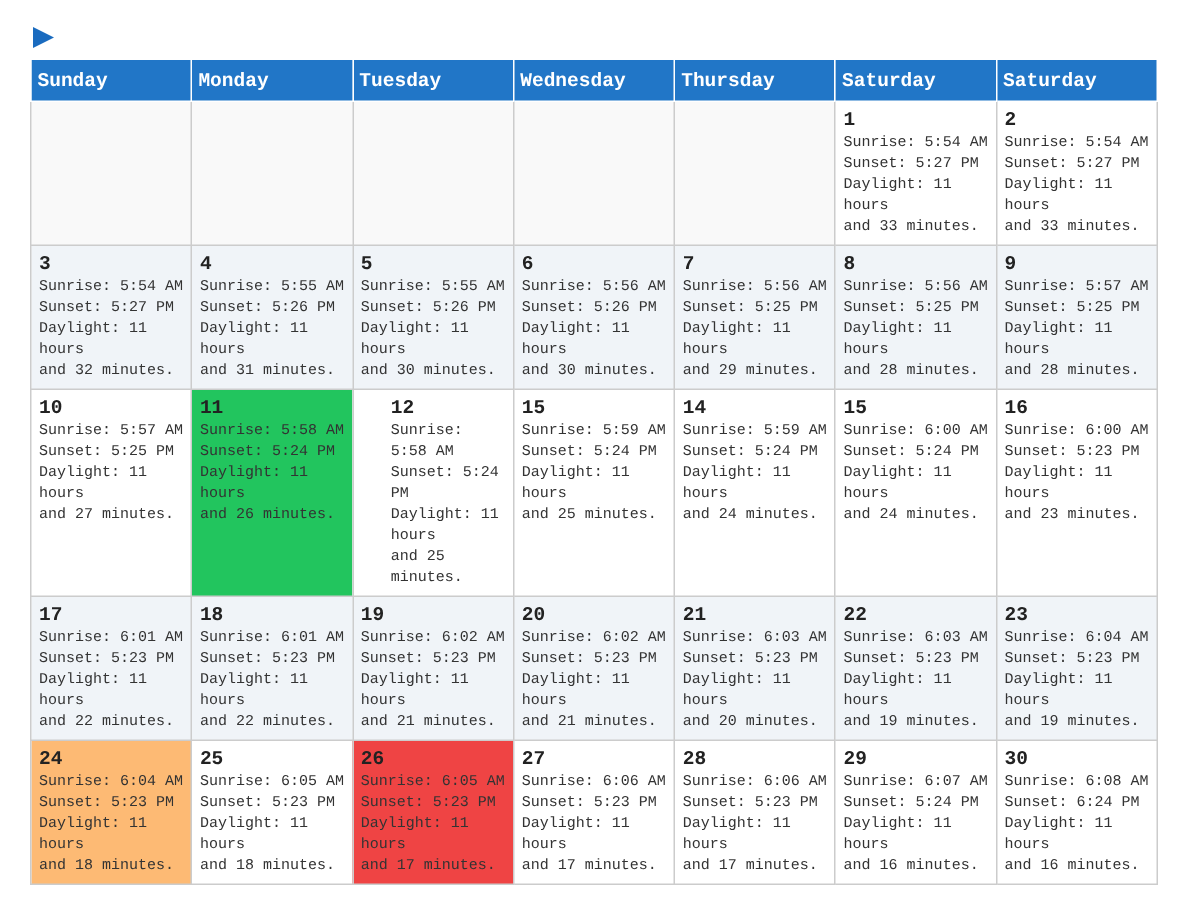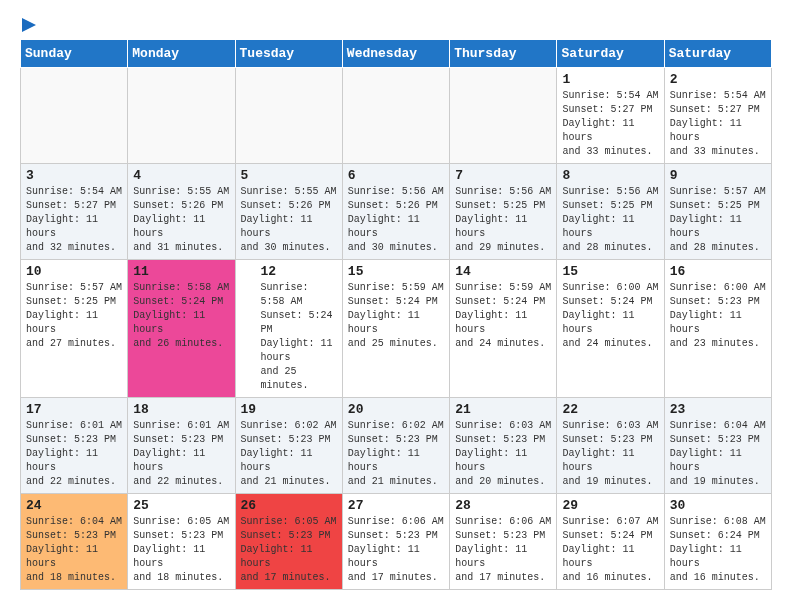--- a/index.html
+++ b/index.html
@@ -197,21 +197,21 @@
           </td>
         </tr>
         <tr>
           <td style="background: rgb(255, 255, 255);">
             <span class="day-number">10</span>
             <div class="day-info" style="white-space: pre-line;">Sunrise: 5:57 AM
 Sunset: 5:25 PM
 Daylight: 11 hours
 and 27 minutes.</div>
           </td>
-          <td style="background: #ec4899; margin-top: 40px;">
+          <td style="background: #22c55e; margin-top: 40px;">
             <span class="day-number">11</span>
             <div class="day-info" style="white-space: pre-line;">Sunrise: 5:58 AM
 Sunset: 5:24 PM
 Daylight: 11 hours
 and 26 minutes.</div>
           </td>
           <td style="background: rgb(255, 255, 255); padding-left: 25px;">
             <span class="day-number">12</span>
             <div class="day-info" style="white-space: pre-line;">Sunrise: 5:58 AM
 Sunset: 5:24 PM

